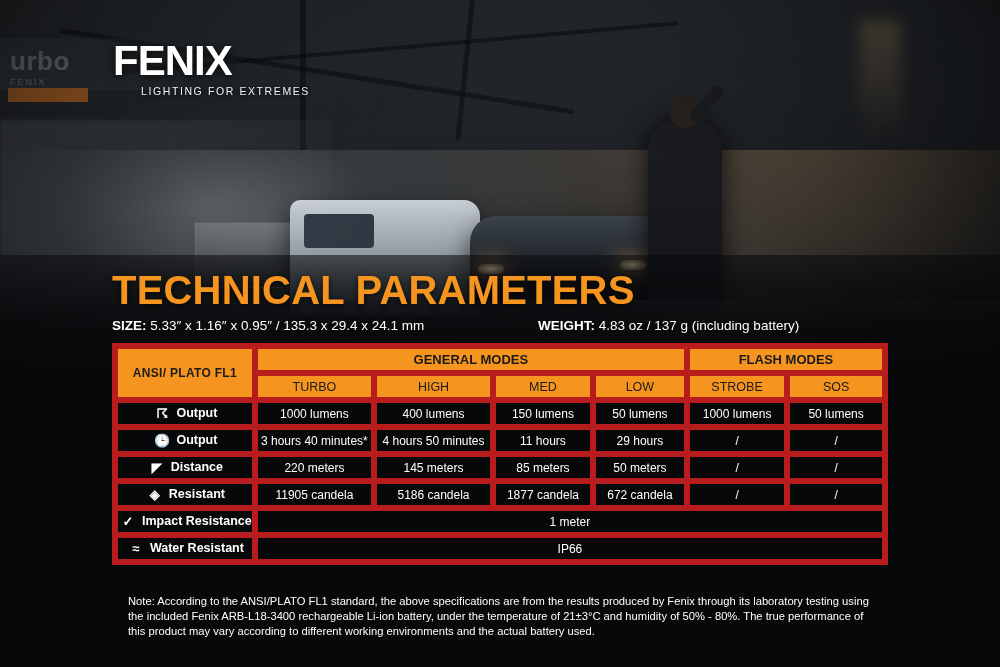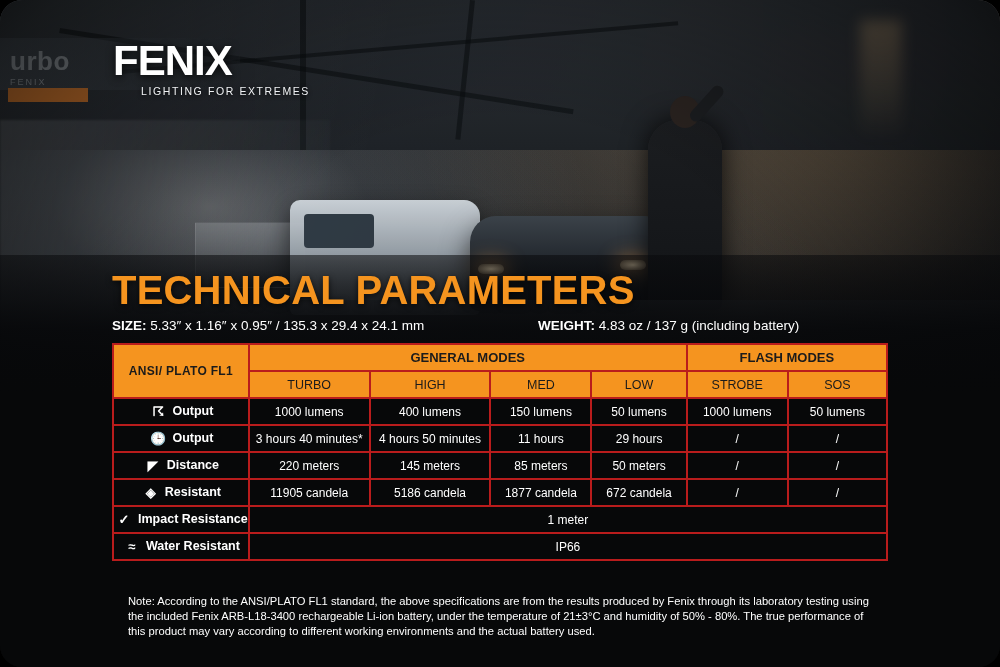--- a/index.html
+++ b/index.html
@@ -7,21 +7,20 @@
   body {
     width: 1000px; height: 667px;
     font-family: "Liberation Sans", sans-serif;
     overflow: hidden;
   }
   .page {
     position: relative;
     width: 1000px; height: 667px;
     background: #0c0c0d;
     overflow: hidden;
-    border-radius: 22px;
   }
 
   
   .bg {
     position: absolute; left: 0; top: 0; right: 0; bottom: 0;
     background:
       
       radial-gradient(circle at 84% 12%, rgba(255,190,110,0.22) 0%, rgba(255,170,80,0.05) 22%, rgba(0,0,0,0) 42%),
       
       radial-gradient(ellipse at 21% 31%, rgba(255,255,255,0.30) 0%, rgba(220,230,240,0.10) 14%, rgba(0,0,0,0) 34%),
@@ -154,21 +153,21 @@
   .specline .lbl { font-weight: bold; }
   .specline.size { left: 112px; }
   .specline.weight { left: 538px; }
 
   table.params {
     position: absolute; left: 112px; top: 343px;
     width: 776px; border-collapse: collapse;
     color: #fff; font-size: 12px;
   }
   table.params th, table.params td {
-    border: 2px solid #b91c1c;
+    border: 6px solid #b91c1c;
     text-align: center;
     padding: 0;
     height: 27px;
     vertical-align: middle;
   }
   .hdr-band {
     background: #f5941f; color: #1b1b1b; font-weight: bold; font-size: 13px;
   }
   .hdr-sub {
     background: #f5941f; color: #1b1b1b; font-weight: normal; font-size: 12.5px;

